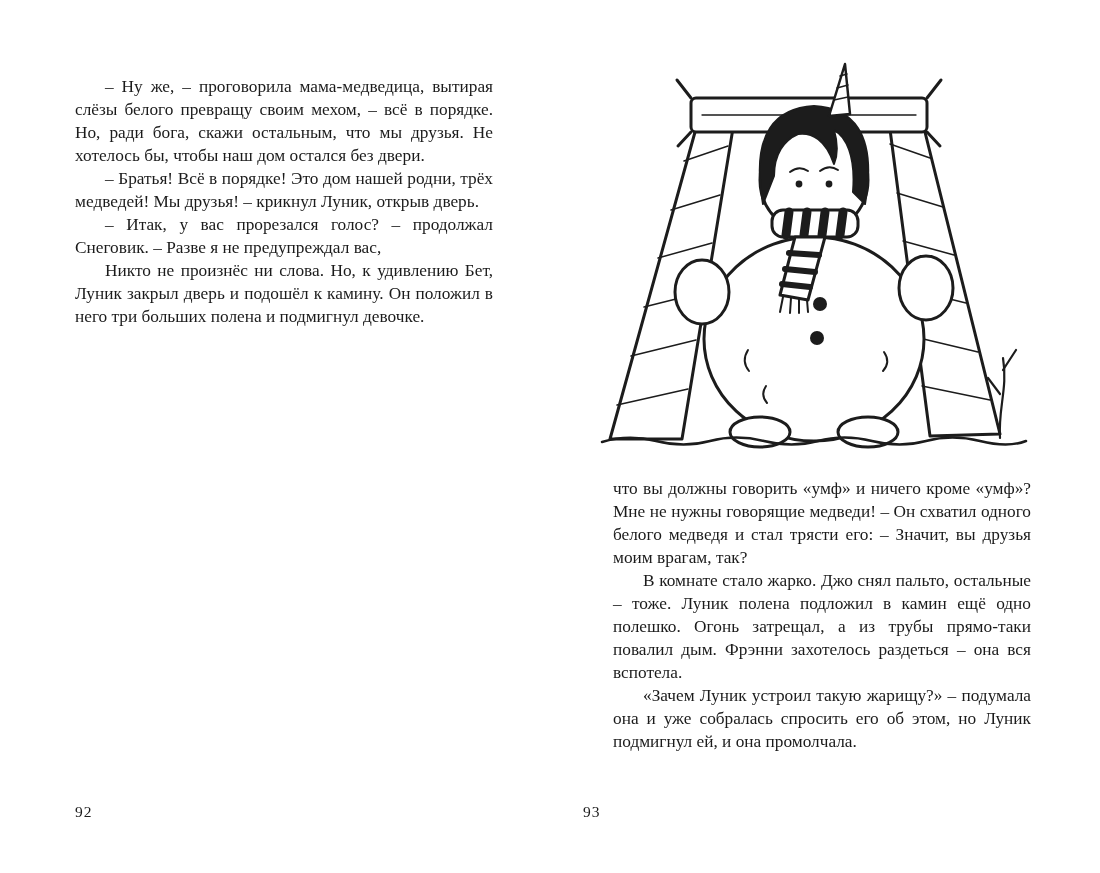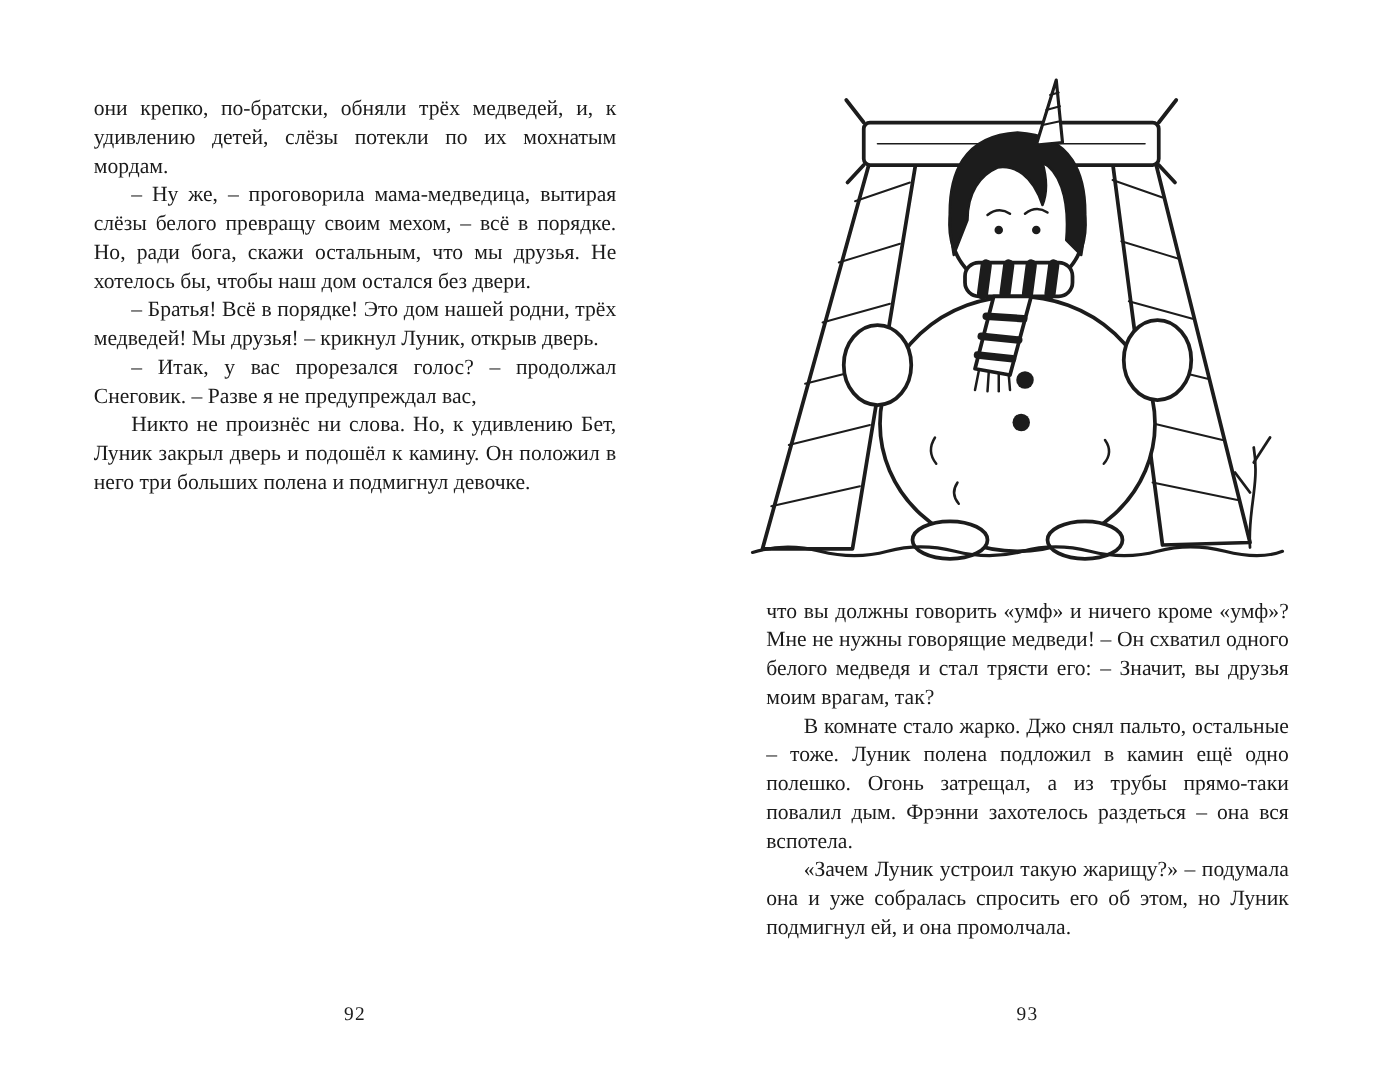--- a/index.html
+++ b/index.html
@@ -19,40 +19,38 @@
     text-align: justify;
   }
   .col-left  { left: 75px;  top: 75px; }
   .col-right { left: 613px; top: 477px; }
   .para { text-indent: 30px; }
   .para.noindent { text-indent: 0; }
   .page-number {
     position: absolute;
     top: 803px;
     width: 418px;
-    text-align: center;
     font-size: 15.5px;
     letter-spacing: 1px;
   }
   .pn-left  { left: 75px; }
-  .pn-right { left: 613px; }
+  .pn-right { left: 583px; }
   .illustration {
     position: absolute;
     left: 598px; top: 52px;
     width: 432px; height: 408px;
   }
   .illustration svg { display: block; }
 </style>
 </head>
 <body>
 
 <div>
 
   <div class="page-column col-left">
-    <p class="para noindent">они крепко, по-братски, обняли трёх медведей, и, к удивлению детей, слёзы потекли по их мохнатым мордам.</p>
     <p class="para">– Ну же, – проговорила мама-медведица, вытирая слёзы белого превращу своим мехом, – всё в порядке. Но, ради бога, скажи остальным, что мы друзья. Не хотелось бы, чтобы наш дом остался без двери.</p>
     <p class="para">– Братья! Всё в порядке! Это дом нашей родни, трёх медведей! Мы друзья! – крикнул Луник, открыв дверь.</p>
     <p class="para">– Итак, у вас прорезался голос? – продолжал Снеговик. – Разве я не предупреждал вас,</p>
     <p class="para">Никто не произнёс ни слова. Но, к удивлению Бет, Луник закрыл дверь и подошёл к камину. Он положил в него три больших полена и подмигнул девочке.</p>
   </div>
 
   <figure class="illustration">
     <svg viewBox="0 0 432 408" width="432" height="408">
       <g fill="none" stroke="#1c1c1c" stroke-width="3" stroke-linecap="round" stroke-linejoin="round">
 

